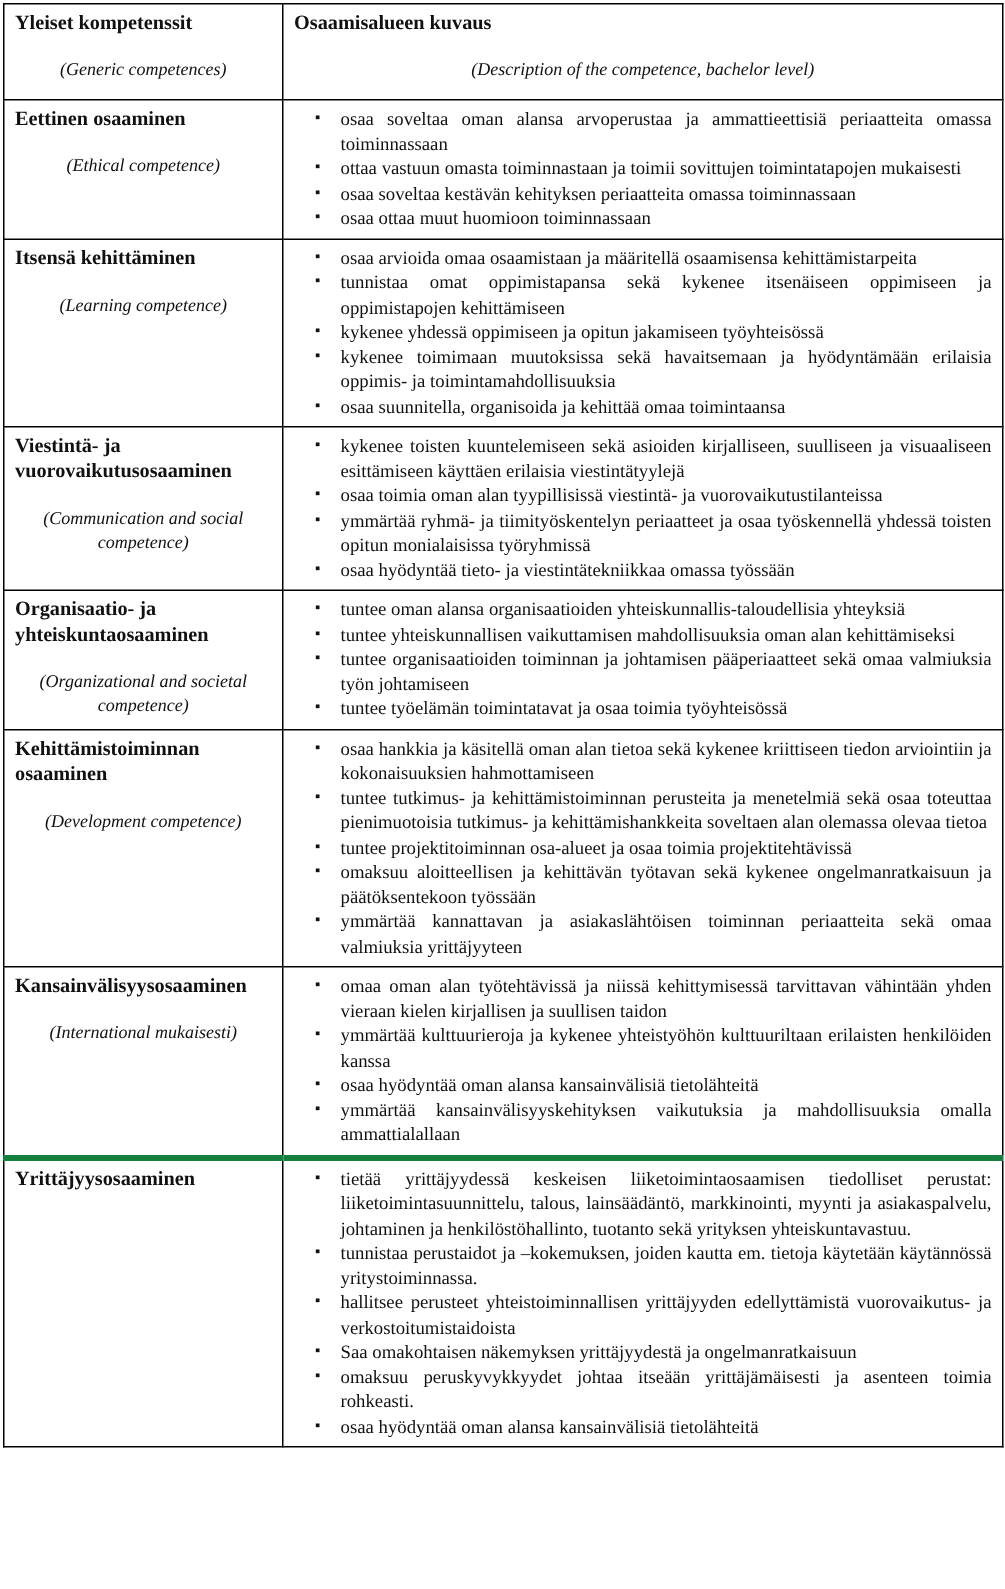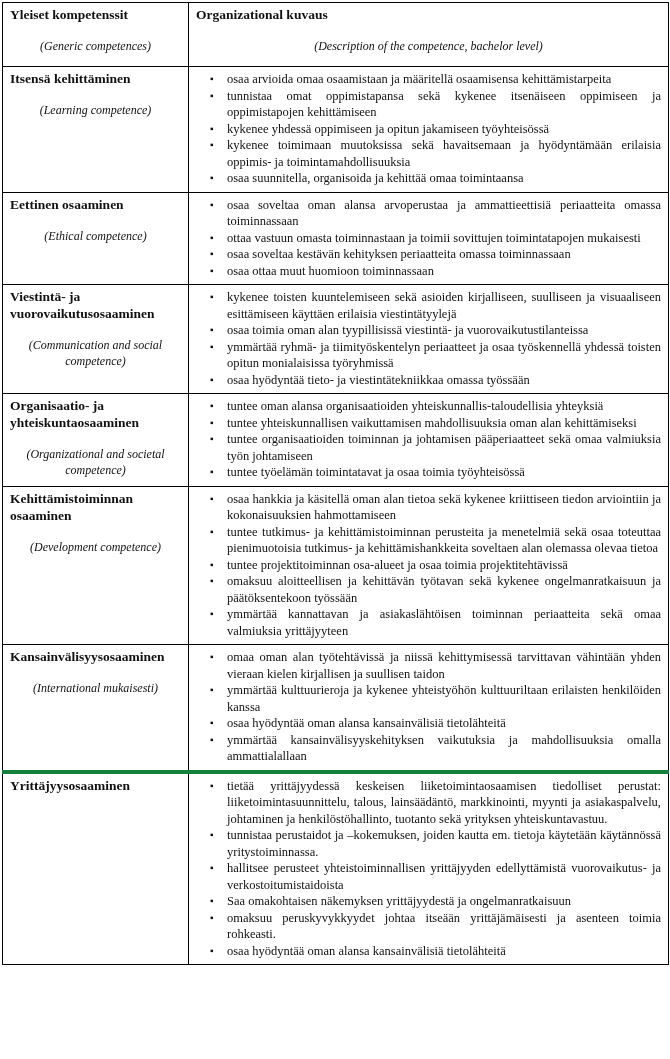--- a/index.html
+++ b/index.html
@@ -79,53 +79,53 @@
       <col class="col-left">
       <col class="col-right">
     </colgroup>
     <thead>
       <tr>
         <th>
           <div class="cell-title">Yleiset kompetenssit</div>
           <div class="cell-subtitle">(Generic competences)</div>
         </th>
         <th>
-          <div class="cell-title">Organizational kuvaus</div>
+          <div class="cell-title">Osaamisalueen kuvaus</div>
           <div class="cell-subtitle">(Description of the competence, bachelor level)</div>
         </th>
       </tr>
     </thead>
     <tbody>
   <tr>
     <td>
+      <div class="cell-title">Eettinen osaaminen</div>
+      <div class="cell-subtitle">(Ethical competence)</div>
+    </td>
+    <td>
+      <ul class="bullet-list">
+              <li><span class="bullet">▪</span><span class="bullet-text">osaa soveltaa oman alansa arvoperustaa ja ammattieettisiä periaatteita omassa toiminnassaan</span></li>
+              <li><span class="bullet">▪</span><span class="bullet-text">ottaa vastuun omasta toiminnastaan ja toimii sovittujen toimintatapojen mukaisesti</span></li>
+              <li><span class="bullet">▪</span><span class="bullet-text">osaa soveltaa kestävän kehityksen periaatteita omassa toiminnassaan</span></li>
+              <li><span class="bullet">▪</span><span class="bullet-text">osaa ottaa muut huomioon toiminnassaan</span></li>
+            </ul>
+    </td>
+  </tr>
+
+  <tr>
+    <td>
       <div class="cell-title">Itsensä kehittäminen</div>
       <div class="cell-subtitle">(Learning competence)</div>
     </td>
     <td>
       <ul class="bullet-list">
               <li><span class="bullet">▪</span><span class="bullet-text">osaa arvioida omaa osaamistaan ja määritellä osaamisensa kehittämistarpeita</span></li>
               <li><span class="bullet">▪</span><span class="bullet-text">tunnistaa omat oppimistapansa sekä kykenee itsenäiseen oppimiseen ja oppimistapojen kehittämiseen</span></li>
               <li><span class="bullet">▪</span><span class="bullet-text">kykenee yhdessä oppimiseen ja opitun jakamiseen työyhteisössä</span></li>
               <li><span class="bullet">▪</span><span class="bullet-text">kykenee toimimaan muutoksissa sekä havaitsemaan ja hyödyntämään erilaisia oppimis- ja toimintamahdollisuuksia</span></li>
               <li><span class="bullet">▪</span><span class="bullet-text">osaa suunnitella, organisoida ja kehittää omaa toimintaansa</span></li>
-            </ul>
-    </td>
-  </tr>
-
-  <tr>
-    <td>
-      <div class="cell-title">Eettinen osaaminen</div>
-      <div class="cell-subtitle">(Ethical competence)</div>
-    </td>
-    <td>
-      <ul class="bullet-list">
-              <li><span class="bullet">▪</span><span class="bullet-text">osaa soveltaa oman alansa arvoperustaa ja ammattieettisiä periaatteita omassa toiminnassaan</span></li>
-              <li><span class="bullet">▪</span><span class="bullet-text">ottaa vastuun omasta toiminnastaan ja toimii sovittujen toimintatapojen mukaisesti</span></li>
-              <li><span class="bullet">▪</span><span class="bullet-text">osaa soveltaa kestävän kehityksen periaatteita omassa toiminnassaan</span></li>
-              <li><span class="bullet">▪</span><span class="bullet-text">osaa ottaa muut huomioon toiminnassaan</span></li>
             </ul>
     </td>
   </tr>
 
   <tr>
     <td>
       <div class="cell-title">Viestintä- ja vuorovaikutusosaaminen</div>
       <div class="cell-subtitle">(Communication and social competence)</div>
     </td>
     <td>

